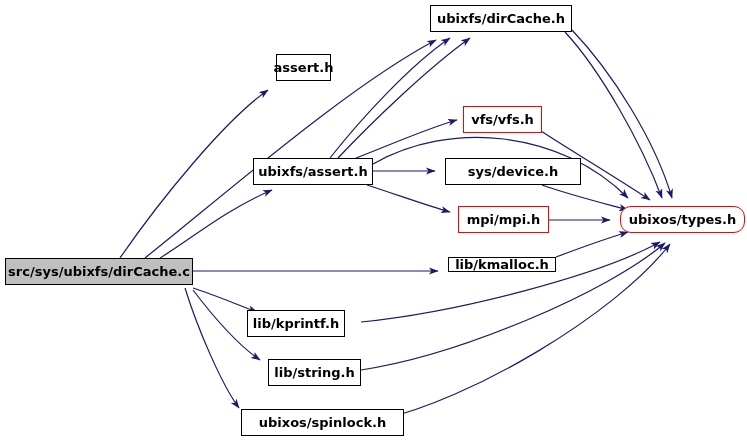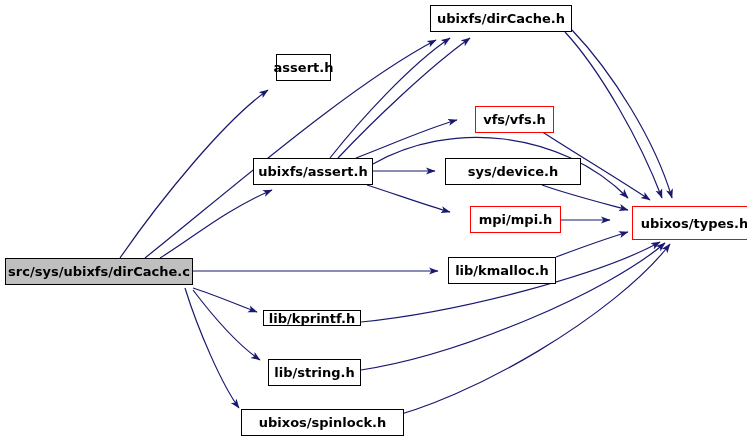--- a/index.html
+++ b/index.html
@@ -33,21 +33,20 @@
     color: #000000;
     font-size: 13px;
     line-height: 1;
     letter-spacing: 0px;
     white-space: nowrap;
     z-index: 5;
     font-weight: bold;
   }
   .node.red {
     border-color: #ff0000;
-    margin-left: 12px;
   }
   .node.current {
     background: #bfbfbf;
     border-color: #000000;
   }
   .node-label {
     pointer-events: none;
   }
 </style>
 </head>
@@ -100,27 +99,27 @@
       </div>
       <div class="node red" style="left: 463px; top: 106px; width: 79px; height: 27px;">
         <span class="node-label">vfs/vfs.h</span>
       </div>
       <div class="node" style="left: 445px; top: 158px; width: 136px; height: 27px;">
         <span class="node-label">sys/device.h</span>
       </div>
       <div class="node red" style="left: 458px; top: 206px; width: 91px; height: 27px;">
         <span class="node-label">mpi/mpi.h</span>
       </div>
-      <div class="node red" style="left: 620px; top: 206px; width: 125px; height: 34px;">
+      <div class="node red" style="left: 620px; top: 206px; width: 125px; height: 27px; border-radius: 11px;">
         <span class="node-label">ubixos/types.h</span>
       </div>
-      <div class="node" style="left: 448px; top: 257px; width: 108px; height: 27px;">
+      <div class="node" style="left: 448px; top: 257px; width: 108px; height: 15px;">
         <span class="node-label">lib/kmalloc.h</span>
       </div>
-      <div class="node" style="left: 263px; top: 310px; width: 98px; height: 16px;">
+      <div class="node" style="left: 247px; top: 310px; width: 98px; height: 27px;">
         <span class="node-label">lib/kprintf.h</span>
       </div>
       <div class="node" style="left: 268px; top: 359px; width: 93px; height: 27px;">
         <span class="node-label">lib/string.h</span>
       </div>
       <div class="node" style="left: 241px; top: 409px; width: 163px; height: 27px;">
         <span class="node-label">ubixos/spinlock.h</span>
       </div>
     </div>
 </div>

